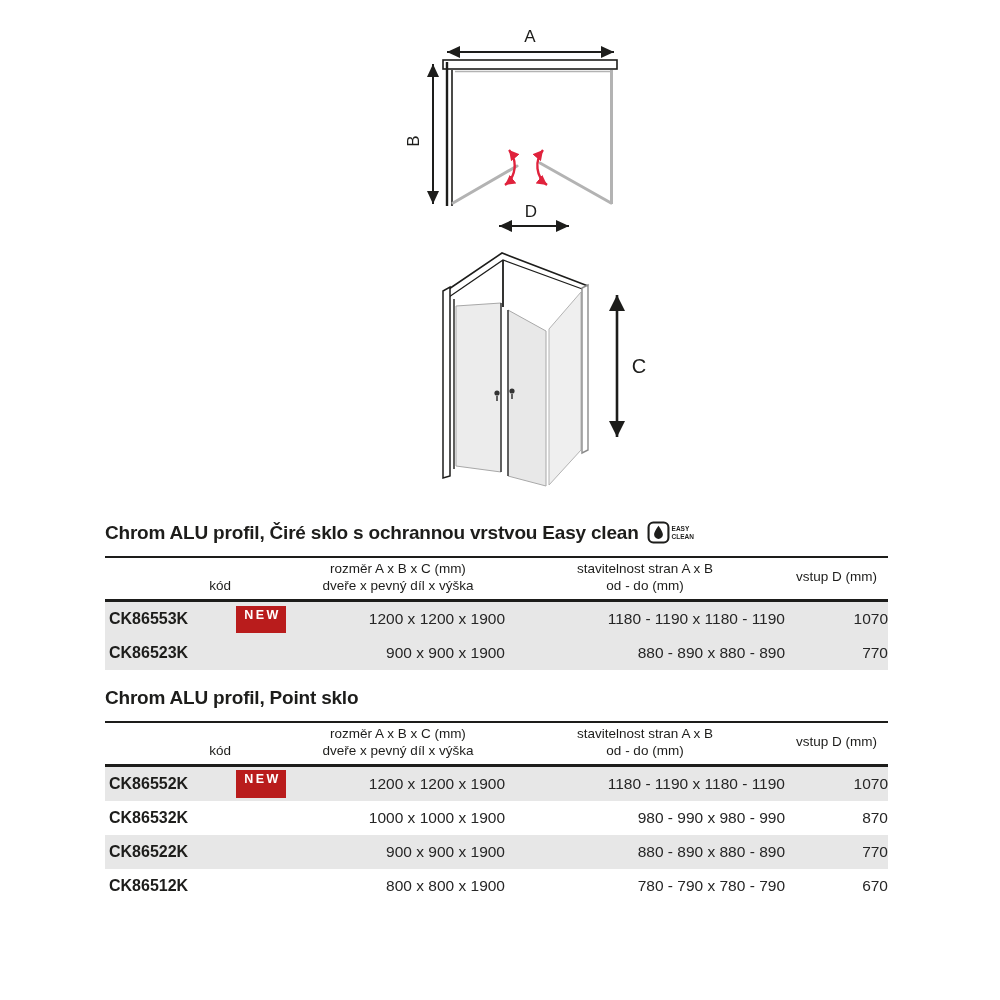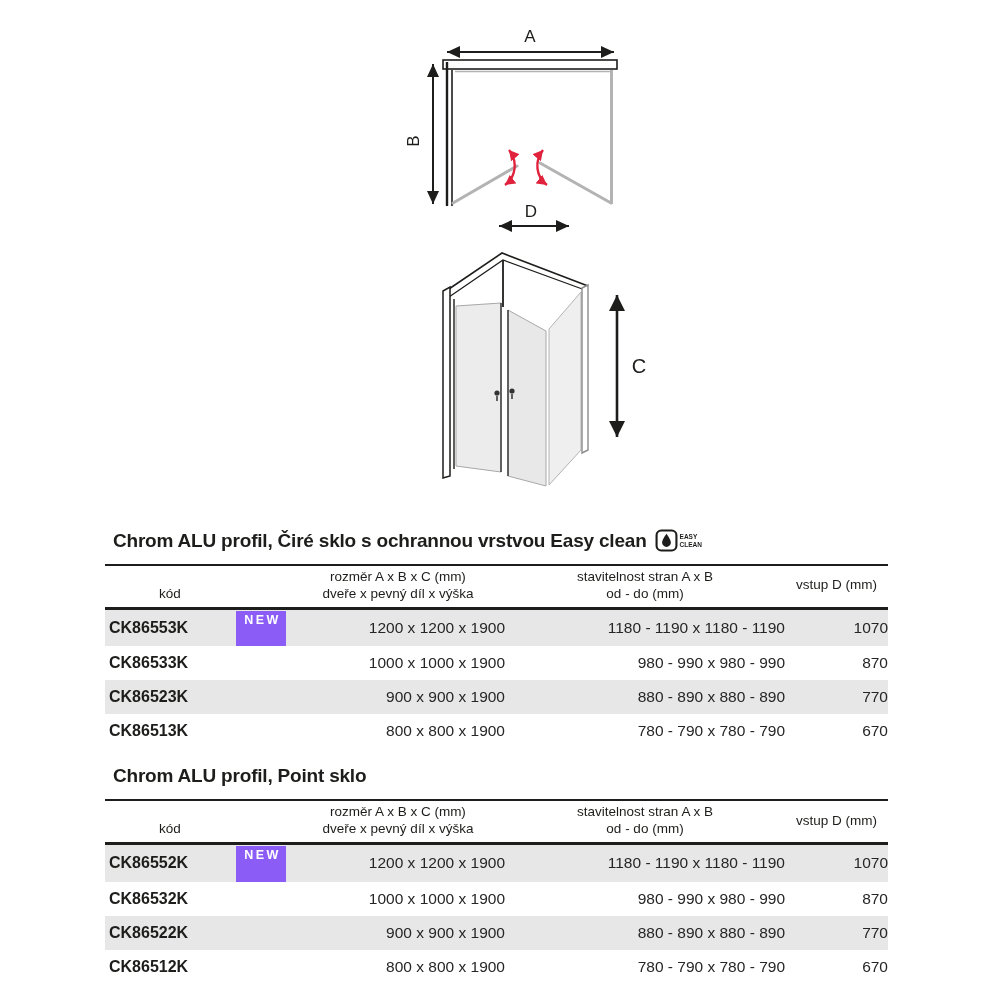--- a/index.html
+++ b/index.html
@@ -1,38 +1,38 @@
 <!DOCTYPE html>
 <html><head>
 <meta charset="utf-8">
 <style>
   html,body{margin:0;padding:0;background:#fff;}
   .page{position:relative;width:1000px;height:1000px;background:#fff;overflow:hidden;
         font-family:"Liberation Sans",sans-serif;color:#1d1d1b;}
   svg.diagram{position:absolute;left:0;top:0;}
   .content{position:absolute;left:105px;top:521px;width:783px;}
-  h2.section-title{margin:8px;font-size:19px;font-weight:bold;color:#1d1d1b;
+  h2.section-title{margin:0;font-size:19px;font-weight:bold;color:#1d1d1b;
         display:flex;align-items:center;gap:8px;letter-spacing:-0.2px;}
   h2.second{margin-top:17px;align-items:center;}
   .ec-badge{display:inline-flex;align-items:center;gap:2px;}
   .ec-text{display:flex;flex-direction:column;font-size:6.5px;font-weight:bold;
         line-height:1.15;letter-spacing:0;}
   table.spec{width:783px;border-collapse:collapse;border-top:2px solid #1d1d1b;margin-top:12px;
         table-layout:fixed;}
   thead th{border-bottom:3px solid #1d1d1b;font-weight:normal;font-size:13.5px;color:#1d1d1b;
         padding:3px 0 4px;line-height:1.25;text-align:center;}
-  th.col-code{text-align:center;vertical-align:bottom;padding-left:4px;}
+  th.col-code{text-align:right;vertical-align:bottom;padding-left:4px;}
   th.col-entry{vertical-align:middle;}
   tbody td{height:34px;font-size:15.5px;color:#262626;vertical-align:middle;padding:0;}
   tr.alt td{background:#e7e7e7;}
   td.code{font-weight:bold;color:#1d1d1b;padding-left:4px;font-size:16px;}
   td.center{text-align:right;}
   td.badge-cell{text-align:center;}
-  .new-badge{display:inline-block;background:#8b5cf6;color:#fff;font-size:12.5px;font-weight:bold;
-        letter-spacing:2.5px;padding:3px 5px 20px 8px;line-height:1;}
+  .new-badge{display:inline-block;background:#b91c1c;color:#fff;font-size:12.5px;font-weight:bold;
+        letter-spacing:2.5px;padding:3px 5px 12px 8px;line-height:1;}
   .new-badge:empty{display:none;}
 </style>
 </head>
 <body>
 
 <div class="page">
 
   <svg class="diagram" width="1000" height="515" viewBox="0 0 1000 515">
     <defs>
       <marker id="ah" markerUnits="userSpaceOnUse" markerWidth="14" markerHeight="12" refX="13" refY="6" orient="auto-start-reverse">
@@ -140,40 +140,26 @@
         <tbody>
           <tr class="alt">
             <td class="code">CK86553K</td>
             <td class="badge-cell">
               <span class="new-badge">NEW</span>
             </td>
             <td class="center">1200 x 1200 x 1900</td>
             <td class="center">1180 - 1190 x 1180 - 1190</td>
             <td class="center">1070</td>
           </tr>
-          <tr>
-            <td class="code">CK86533K</td>
-            <td class="badge-cell"></td>
-            <td class="center">1000 x 1000 x 1900</td>
-            <td class="center">980 - 990 x 980 - 990</td>
-            <td class="center">870</td>
-          </tr>
           <tr class="alt">
             <td class="code">CK86523K</td>
             <td class="badge-cell"></td>
             <td class="center">900 x 900 x 1900</td>
             <td class="center">880 - 890 x 880 - 890</td>
             <td class="center">770</td>
-          </tr>
-          <tr>
-            <td class="code">CK86513K</td>
-            <td class="badge-cell"></td>
-            <td class="center">800 x 800 x 1900</td>
-            <td class="center">780 - 790 x 780 - 790</td>
-            <td class="center">670</td>
           </tr>
         </tbody>
       </table>
     </section>
 
     <section>
       <h2 class="section-title second">
         <span>Chrom ALU profil, Point sklo</span>
       </h2>
 

